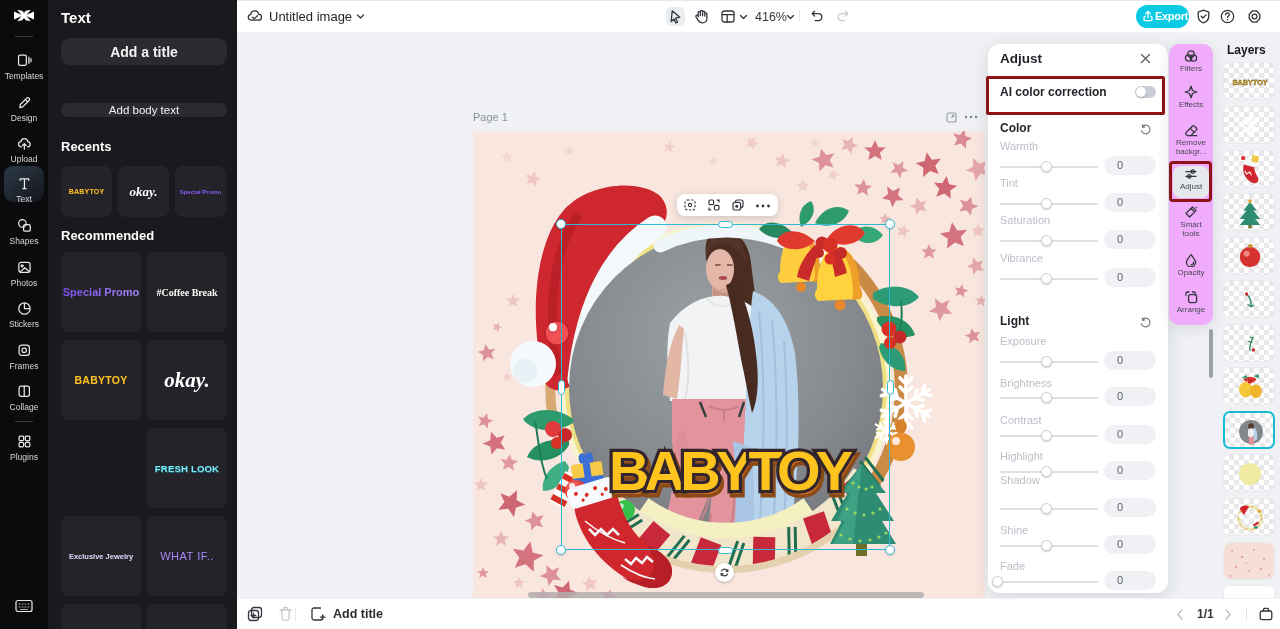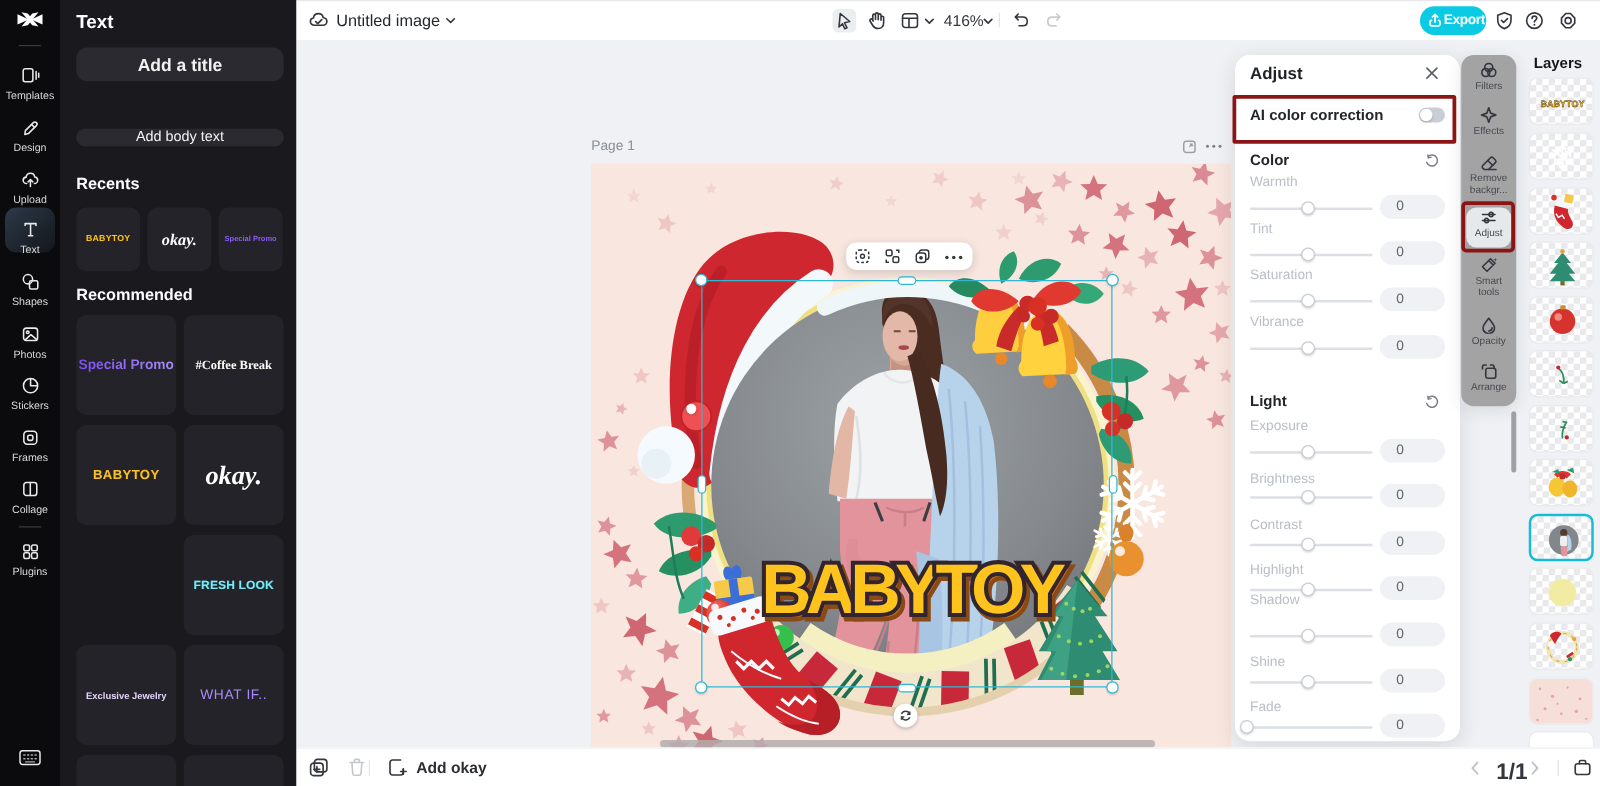--- a/index.html
+++ b/index.html
@@ -20,21 +20,21 @@
 
 #botbar{position:absolute;left:237px;top:598px;width:1043px;height:31px;background:#FFFFFF;z-index:25;border-top:1px solid #EFF1F3}
 
 #adjust{position:absolute;left:988px;top:44px;width:180px;height:549px;background:#FFFFFF;border-radius:12px;z-index:10;box-shadow:0 4px 18px rgba(40,50,60,0.13)}
 .slabel{position:absolute;left:12px;color:#B9BEC7;font-size:11px}
 .track{position:absolute;left:12px;width:98px;height:2px;background:#DCDFE4;border-radius:1px}
 .thumbc{position:absolute;width:11px;height:11px;background:#fff;border:1px solid #C9CDD4;border-radius:50%;box-shadow:0 1px 2px rgba(0,0,0,0.18)}
 .valbox{position:absolute;left:116px;width:52px;height:19px;background:#EFF1F4;border-radius:10px;color:#5E636B;font-size:11px;line-height:19px;padding-left:13px}
 .secrow{position:absolute;left:12px;font-weight:bold;font-size:12px;color:#23262B}
 
-#rtool{position:absolute;left:1169px;top:44px;width:44px;height:281px;background:#a3a3a3;border-radius:10px;z-index:10;box-shadow:0 3px 14px rgba(40,50,60,0.12)}
+#rtool{position:absolute;left:1169px;top:44px;width:44px;height:281px;background:#f0abfc;border-radius:10px;z-index:10;box-shadow:0 3px 14px rgba(40,50,60,0.12)}
 .titem{position:absolute;left:0;width:44px;text-align:center;color:#46494F;font-size:8px;line-height:8.5px}
 .titem svg{display:block;margin:0 auto 2px}
 
 #layers{position:absolute;left:1215px;top:32px;width:65px;height:566px;z-index:5}
 .lthumb{position:absolute;left:8px;width:52px;height:38px;border-radius:7px;background:#fff;border:1px solid #E8EAEC;overflow:hidden;
 background-image:linear-gradient(45deg,#E8E8EB 25%,transparent 25%,transparent 75%,#E8E8EB 75%),linear-gradient(45deg,#E8E8EB 25%,#fff 25%,#fff 75%,#E8E8EB 75%);background-size:10px 10px;background-position:0 0,5px 5px}
 .redbox{position:absolute;border:3px solid #8C1414;z-index:15;border-radius:2px}
 
 .selh{position:absolute;background:#fff;border:1.2px solid #2FB8D4;z-index:6}
 .ic{stroke:#33363C;fill:none;stroke-width:1.3;stroke-linecap:round;stroke-linejoin:round}
@@ -509,25 +509,25 @@
       <path d="M6.5 7.2 v4.6 M4.2 9.5 h4.6" class="ic" stroke-width="1.3"></path>
     </svg>
     <svg style="position:absolute;left:41px;top:7px" width="15" height="16" viewBox="0 0 15 16">
       <path d="M2 4 H13 M5.5 4 V2.5 a1 1 0 0 1 1 -1 H8.5 a1 1 0 0 1 1 1 V4 M3.5 4 4.2 13 a1.4 1.4 0 0 0 1.4 1.2 H9.4 a1.4 1.4 0 0 0 1.4 -1.2 L11.5 4" stroke="#C4C7CC" fill="none" stroke-width="1.3" stroke-linecap="round" stroke-linejoin="round"></path>
     </svg>
     <div style="position:absolute;left:58px;top:9px;width:1px;height:13px;background:#E6E8EB"></div>
     <svg style="position:absolute;left:73px;top:7px" width="16" height="16" viewBox="0 0 16 16">
       <path d="M12.5 9.5 V12 a2 2 0 0 1 -2 2 H4 a2 2 0 0 1 -2 -2 V4 a2 2 0 0 1 2 -2 H10.5" class="ic" stroke-width="1.4"></path>
       <path d="M12.7 9 v4.4 M10.5 11.2 h4.4" class="ic" stroke-width="1.4"></path>
     </svg>
-    <div style="position:absolute;left:96px;top:8px;font-size:12.5px;color:#2A2D32;font-weight:bold">Add okay</div>
+    <div style="position:absolute;left:96px;top:8px;font-size:12.5px;color:#2A2D32;font-weight:bold">Add title</div>
     <svg style="position:absolute;left:938px;top:9px" width="10" height="13" viewBox="0 0 10 13">
       <path d="M7 2 3 6.5 7 11" stroke="#B9C2CA" fill="none" stroke-width="1.5" stroke-linecap="round" stroke-linejoin="round"></path>
     </svg>
-    <div style="position:absolute;left:960px;top:8px;font-size:18px;color:#33363C;font-weight:bold">1/1</div>
+    <div style="position:absolute;left:960px;top:8px;font-size:12px;color:#33363C;font-weight:bold">1/1</div>
     <svg style="position:absolute;left:986px;top:9px" width="10" height="13" viewBox="0 0 10 13">
       <path d="M3 2 7 6.5 3 11" stroke="#B9C2CA" fill="none" stroke-width="1.5" stroke-linecap="round" stroke-linejoin="round"></path>
     </svg>
     <div style="position:absolute;left:1009px;top:9px;width:1px;height:13px;background:#E0E3E7"></div>
     <svg style="position:absolute;left:1021px;top:7px" width="16" height="16" viewBox="0 0 16 16">
       <rect x="2.2" y="5" width="11.6" height="8.6" rx="1.8" class="ic" stroke-width="1.5"></rect>
       <path d="M5.5 5 V3.4 a1 1 0 0 1 1 -1 h3 a1 1 0 0 1 1 1 V5" class="ic" stroke-width="1.5"></path>
     </svg>
   </div>
 <div id="adjust">

